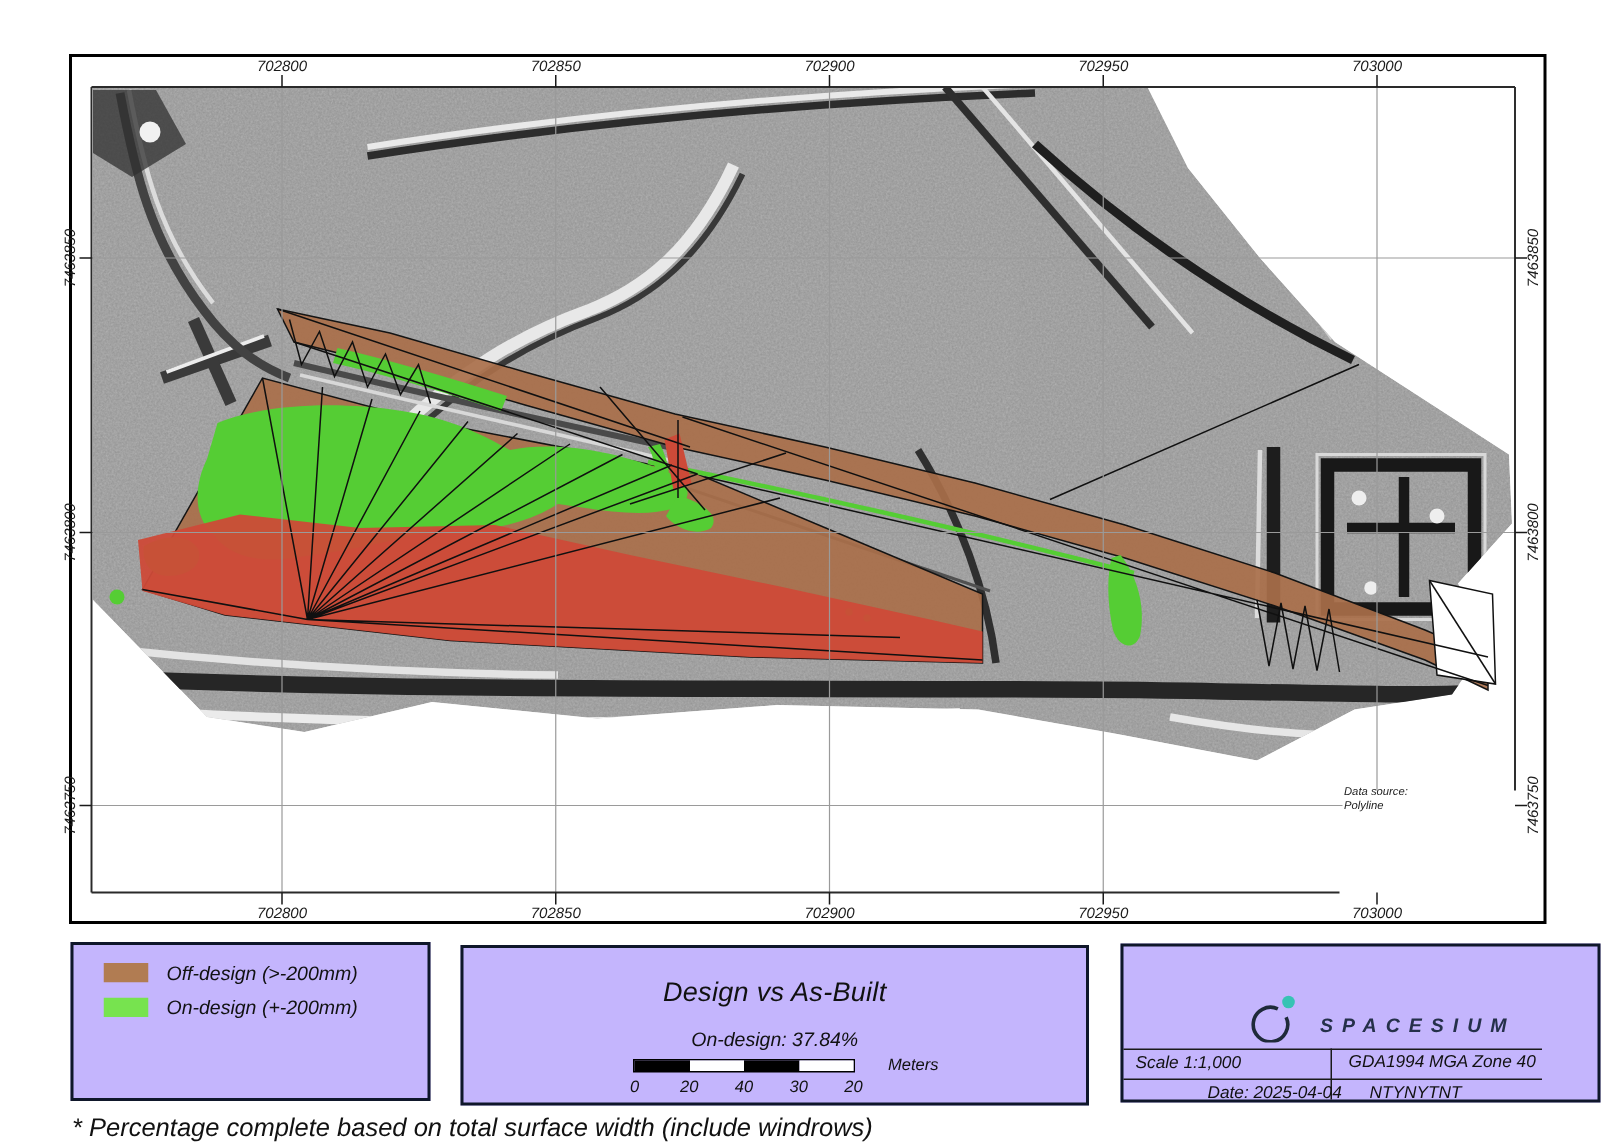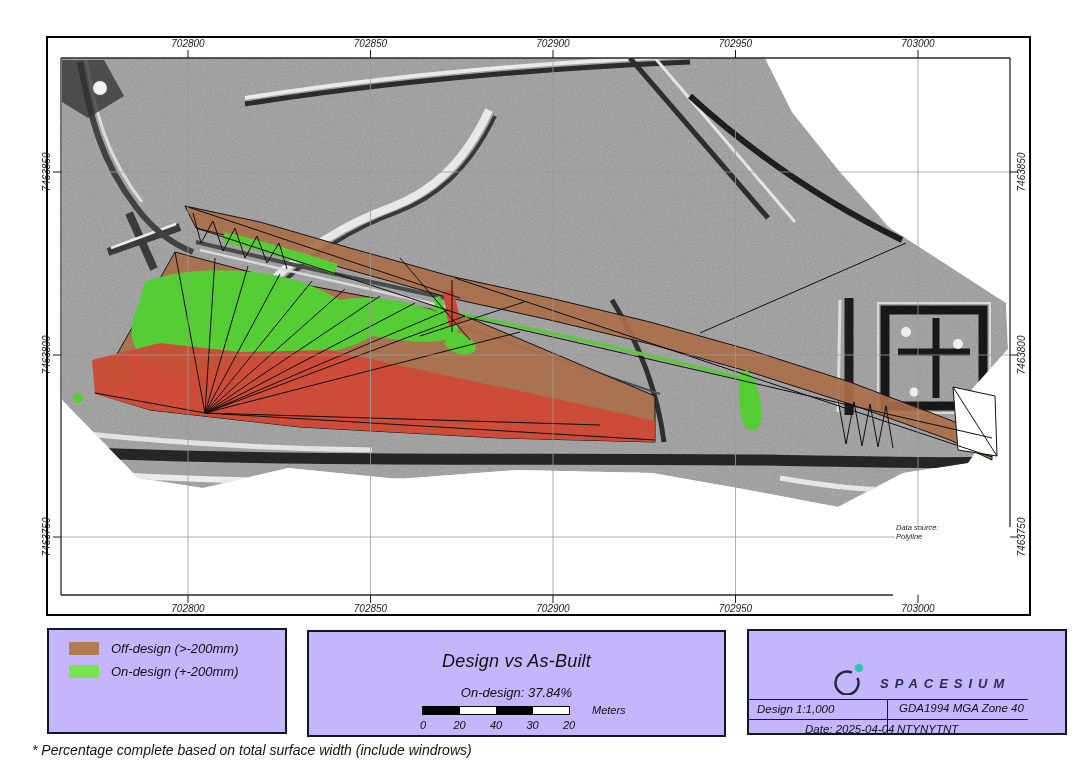--- a/index.html
+++ b/index.html
@@ -25,23 +25,23 @@
   
   #infobox{left:747px;top:629px;width:320px;height:106px;}
   #logo{position:absolute;left:40px;top:14px;width:230px;height:50px;}
   #brand{position:absolute;left:91px;top:31px;font-size:13px;font-weight:bold;
          letter-spacing:6px;color:#25304a;}
   .hline{position:absolute;left:0;width:279px;height:0;border-top:1.5px solid #1a1a1a;}
   #hl1{top:68px;} #hl2{top:88px;}
   #vdiv{position:absolute;left:138px;top:68px;width:0;height:34px;border-left:1.5px solid #1a1a1a;}
   .cell{position:absolute;font-size:11.5px;white-space:nowrap;}
   #cell-scale{left:8px;top:72px;} #cell-crs{left:150px;top:71px;}
-  #cell-date{left:8px;top:92px;margin-left:48px;}  #cell-code{left:148px;top:92px;}
-  
-  #footnote{position:absolute;left:32px;top:742px;font-size:14px;}
+  #cell-date{left:8px;top:92px;margin-left:48px;}  #cell-code{left:164px;top:92px;}
+  
+  #footnote{position:absolute;left:48px;top:742px;font-size:17px;}
   text{font-family:"Liberation Sans", sans-serif;}
 </style>
 </head>
 <body>
 
 <div id="page">
 
 <svg id="map-svg" width="1080" height="620" viewBox="0 0 1080 620">
   <defs>
     <clipPath id="clip-hs">
@@ -214,21 +214,21 @@
   <div id="logo">
     <svg width="90" height="50">
       <path d="M 68.4,33.1 A 11.5 11.5 0 1 1 62.9,27.6" fill="none" stroke="#1f2a3a" stroke-width="2.4"></path>
       <circle cx="70" cy="23" r="4.2" fill="#36c3b4"></circle>
     </svg>
     <span id="brand">SPACESIUM</span>
   </div>
   <div class="hline" id="hl1"></div>
   <div class="hline" id="hl2"></div>
   <div id="vdiv"></div>
-  <div class="cell" id="cell-scale">Design 1:1,000</div>
+  <div class="cell" id="cell-scale">Scale 1:1,000</div>
   <div class="cell" id="cell-crs">GDA1994 MGA Zone 40</div>
   <div class="cell" id="cell-date">Date: 2025-04-04</div>
   <div class="cell" id="cell-code">NTYNYTNT</div>
 </div>
 
 <div id="footnote">* Percentage complete based on total surface width (include windrows)</div>
 
 </div>
 
 </body></html>

